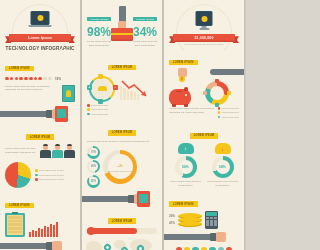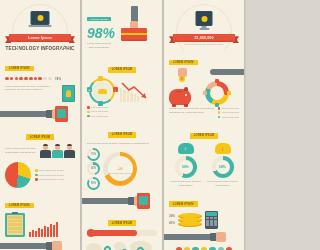--- a/index.html
+++ b/index.html
@@ -109,22 +109,22 @@
   .bars i{width:2px;background:#e8513a;display:block;}
 
   
   .chips{display:flex;gap:2px;justify-content:center;align-items:center;}
   .chips i{width:6.4px;height:6.4px;border-radius:50%;display:block;flex:none;}
 
   
   .stats{display:flex;justify-content:space-between;align-items:flex-start;}
   .stat{width:24px;text-align:center;}
   .stat .tag{font-size:2.2px;padding:1px 2px;width:100%;box-sizing:border-box;}
-  .stat .num{font-size:14px;font-weight:bold;color:#3fb5a5;line-height:1.1;
-       margin-top:1.5px;font-style:italic;}
+  .stat .num{font-size:12px;font-weight:bold;color:#3fb5a5;line-height:1.1;
+       margin-top:1.5px;}
   .stat .num.alt{color:#3fb5a5;}
   .stat .txt{margin-top:1.5px;}
 
   
   .case{width:26px;margin:0 auto;position:relative;}
   .case .arm2{width:7px;height:16px;background:#6f7b80;margin:0 auto;
        border-radius:1px;}
   .case .hand2{width:8px;height:9px;background:#f0b08a;margin:-1px auto 0;
        border-radius:2px;}
   .case .box{height:13px;background:#e8513a;border-radius:1.2px;margin-top:-2px;
@@ -373,20 +373,25 @@
       <div class="stat">
         <span class="tag teal">Lorem Ipsum</span>
         <div class="num">98%</div>
         <div class="txt">Lorem ipsum dolor sit amet consectetuer</div>
       </div>
       <div class="case" style="width:26px">
         <div class="arm2"></div>
           <div class="hand2"></div>
           <div class="box"></div>
       </div>
+      <div class="stat">
+        <span class="tag teal">Lorem Ipsum</span>
+        <div class="num alt">34%</div>
+        <div class="txt">Lorem ipsum dolor sit amet consectetuer</div>
+      </div>
     </div>
 
     <div class="pad" style="margin-top:6px;text-align:center">
       <span class="tag">Lorem Ipsum</span>
     </div>
 
     <div class="pad row" style="margin-top:4px;align-items:center;gap:3px">
       <div style="position:relative;width:30px">
         <div class="node">
           <div class="rng"></div>

